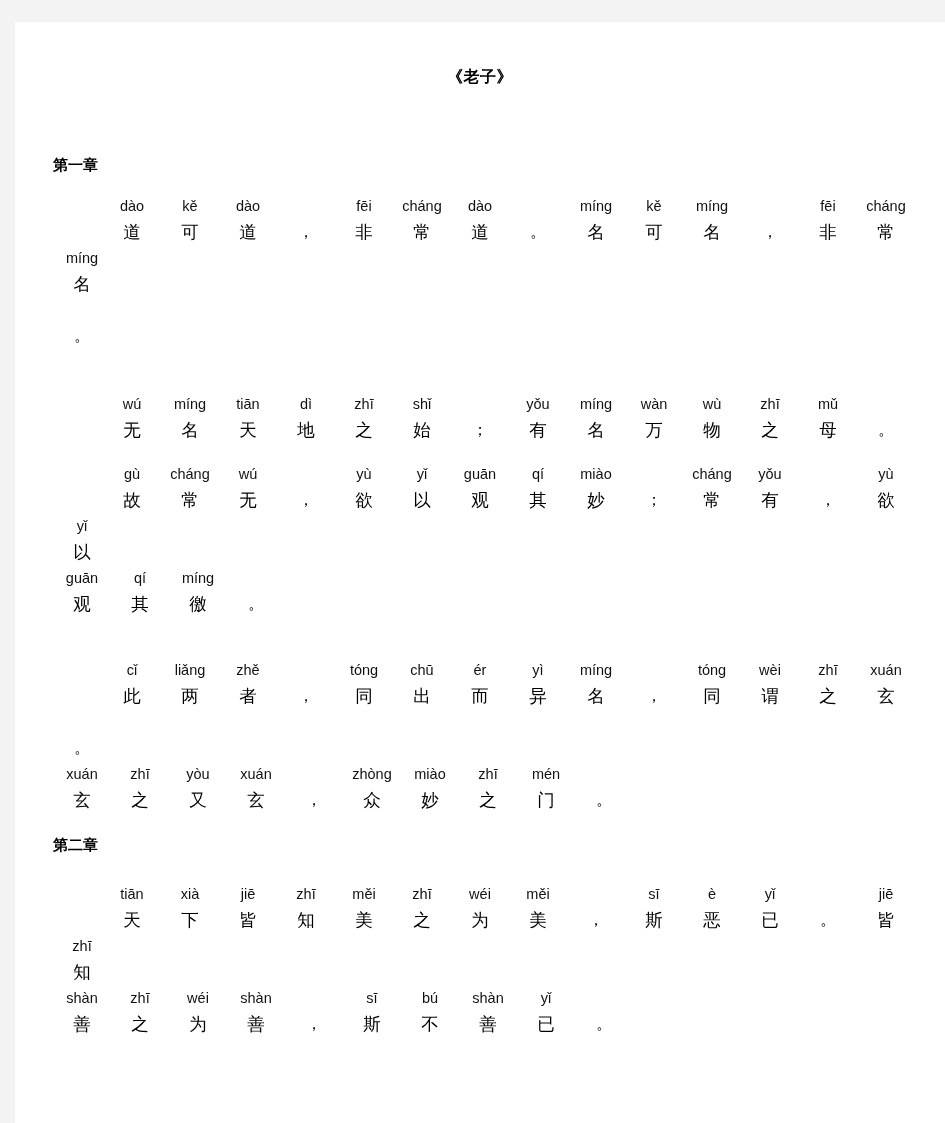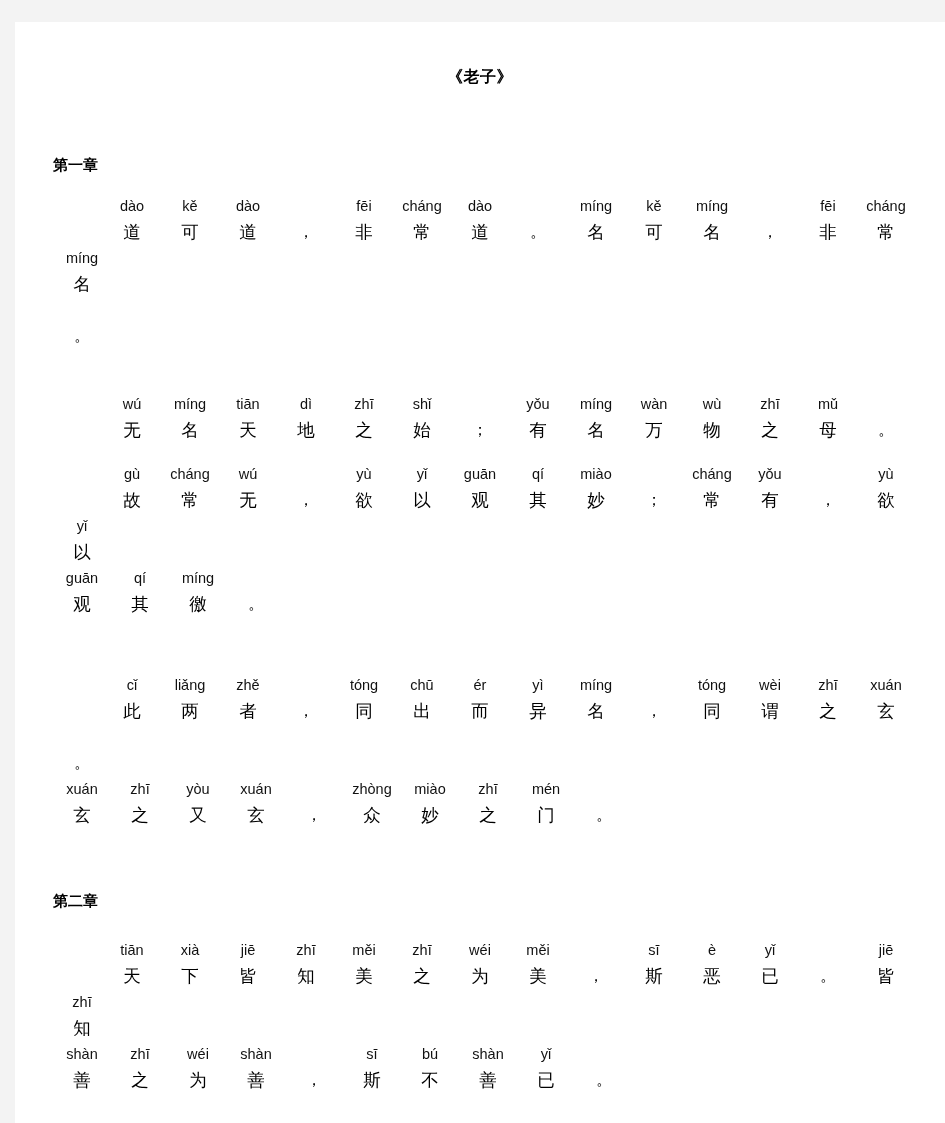--- a/index.html
+++ b/index.html
@@ -32,21 +32,21 @@
     margin-bottom: 8px;
     letter-spacing: 0.5px;
   }
   .chapter-heading {
     font-size: 15px;
     font-weight: bold;
     color: #000000;
     margin-left: 38px;
   }
   #ch1-heading { margin-top: 68px; }
-  #ch2-heading { margin-top: 62px; }
+  #ch2-heading { margin-top: 21px; }
 
   .para {
     margin-left: 38px;
     margin-right: 8px;
   }
   .para-line {
     display: block;
     font-size: 0;
     white-space: normal;
     line-height: 0;
@@ -81,21 +81,21 @@
   .cell.punct .py { color: transparent; }
   .cell.punct .hz { font-size: 16px; }
   .cell.lead {
     min-width: 46px;
   }
   .cell.lead .py, .cell.lead .hz { color: transparent; }
   .para-block { margin-top: 0; }
   #p1 { margin-top: 20px; }
   #p2 { margin-top: 42px; }
   #p3 { margin-top: 18px; }
-  #p4 { margin-top: 55px; }
+  #p4 { margin-top: 40px; }
   #p5 { margin-top: 28px; }
 </style>
 </head>
 <body>
 
 <div class="page">
 
   <div class="doc-title">《老子》</div>
 
   <div class="chapter-heading" id="ch1-heading">第一章</div>

